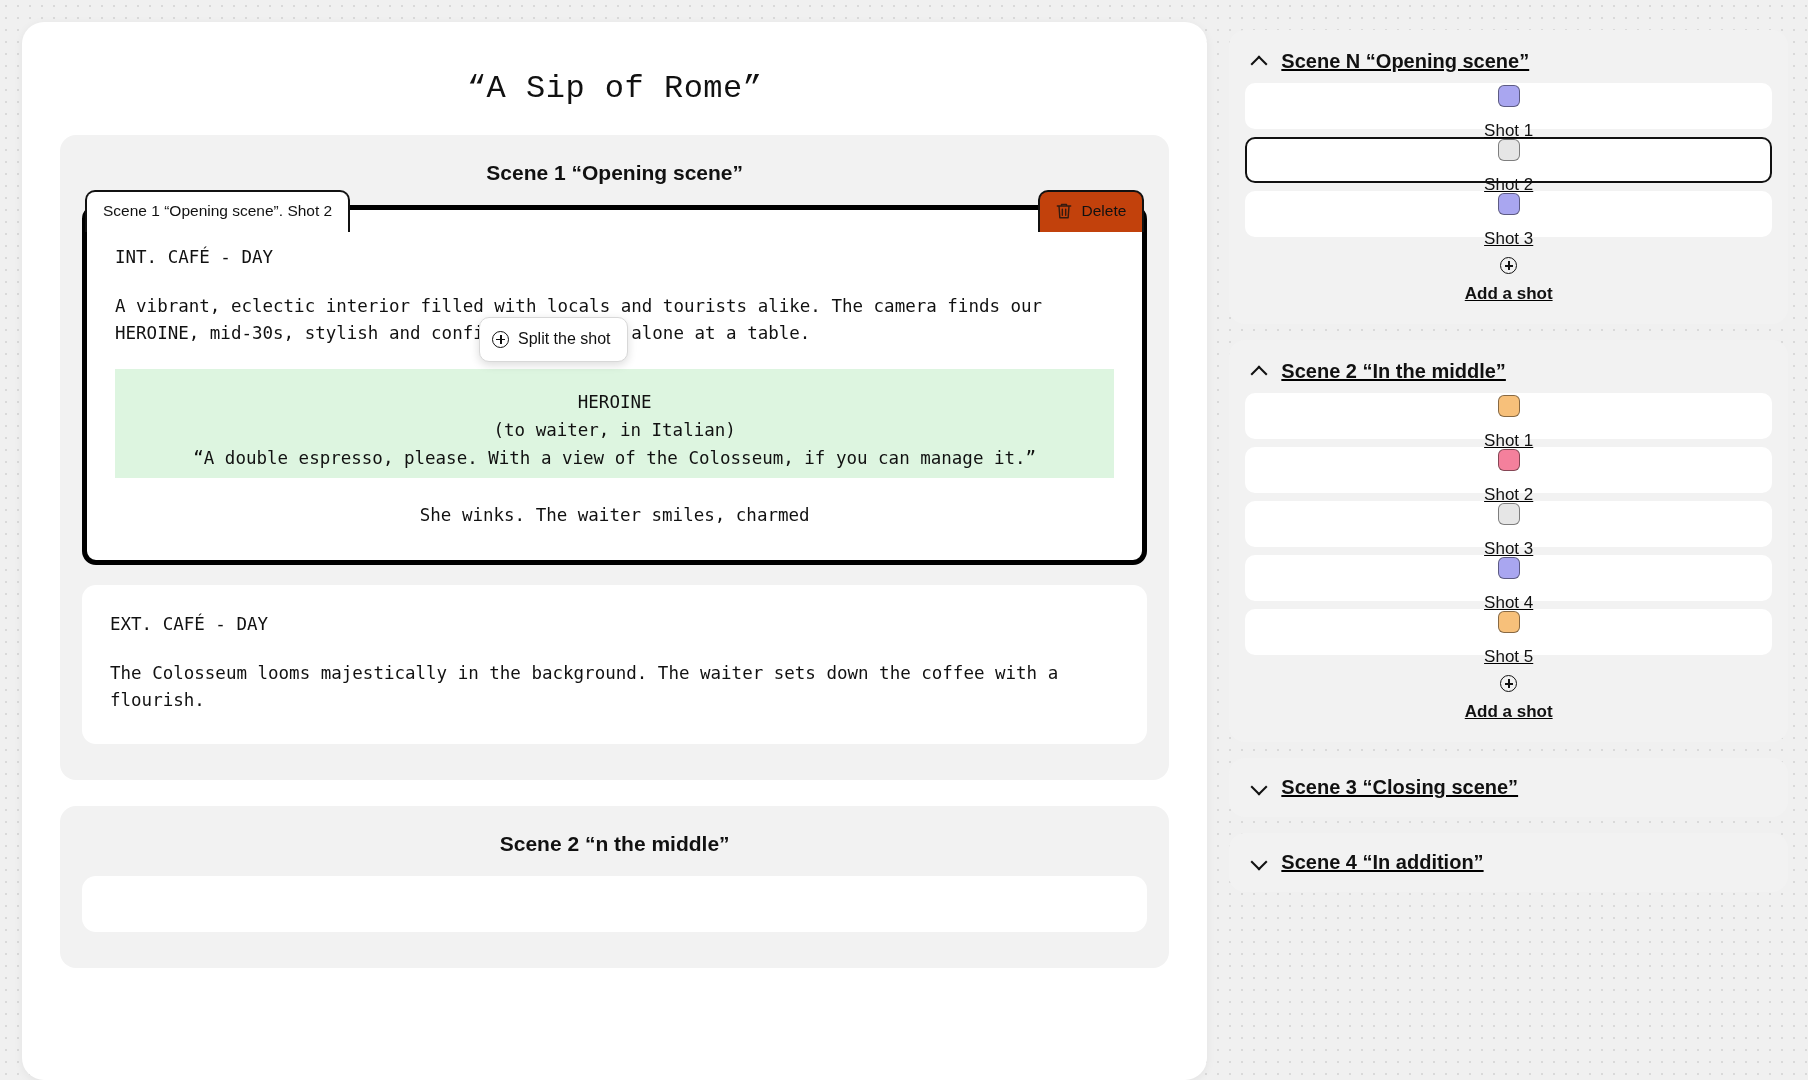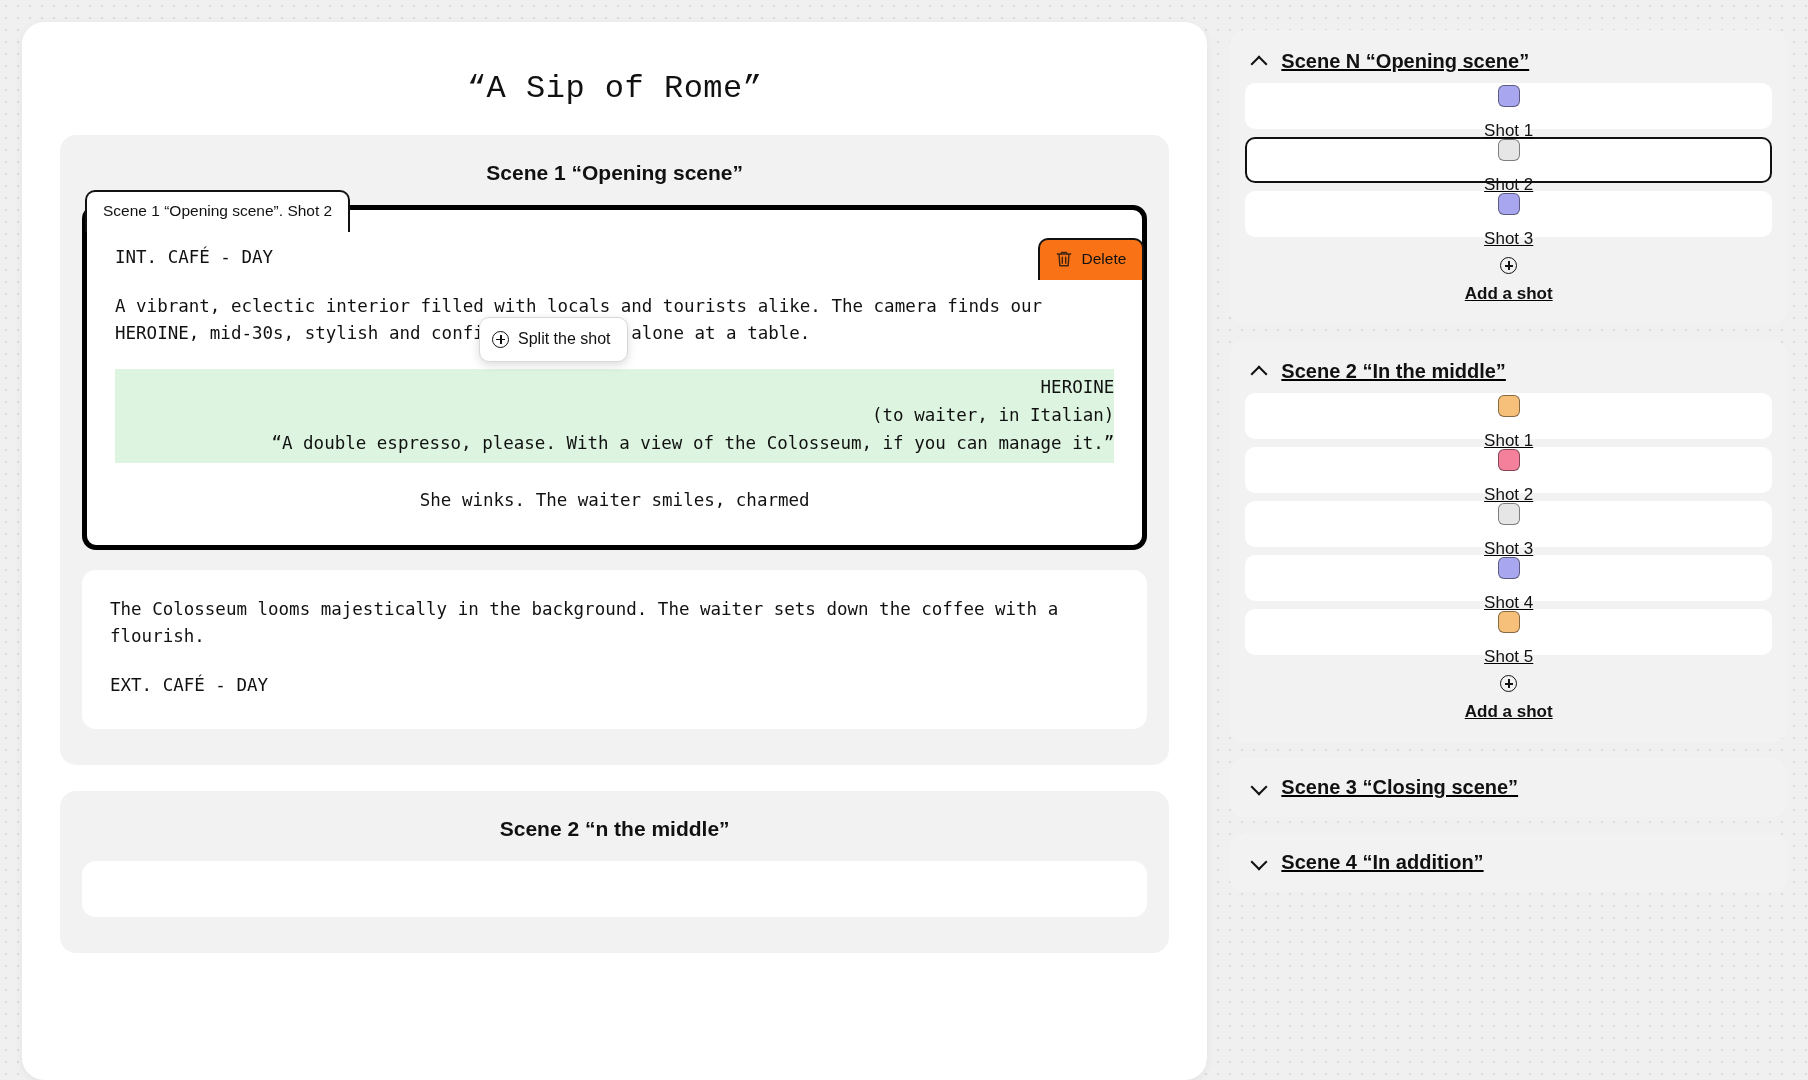--- a/index.html
+++ b/index.html
@@ -84,39 +84,38 @@
     padding: 7px 16px 9px 16px;
     font-family: "Liberation Sans", sans-serif;
     font-size: 15.5px;
     color: #111;
     white-space: nowrap;
   }
   .delete-chip {
     position: absolute;
     top: -20px;
     right: -2px;
-    background: #f97316;
+    background: #c2410c;
     border: 2px solid #111;
     border-bottom: none;
     border-radius: 10px 10px 0 0;
     padding: 7px 16px 9px 14px;
     font-family: "Liberation Sans", sans-serif;
     font-size: 15.5px;
     color: #111;
     display: flex;
     align-items: center;
     gap: 8px;
     cursor: pointer;
-    margin-top: 48px;
   }
   .dialogue-block {
     background: #ddf5e0;
-    padding: 4px 0 6px 0;
+    padding: 19px 0 6px 0;
     margin: 0 0 12px 0;
-    text-align: right;
+    text-align: center;
   }
   .dialogue-block div { line-height: 1.6; }
   .action-center {
     text-align: center;
     margin-top: 24px;
   }
 
   
   .split-btn {
     position: absolute;
@@ -266,22 +265,22 @@
 
         <div class="action-center">She winks. The waiter smiles, charmed</div>
 
         <div class="split-btn" style="left: 392px; top: 107px;">
           <span class="circle-plus"></span>
           <span>Split the shot</span>
         </div>
       </div>
 
       <div class="shot-card" style="margin-top:20px;">
+        <p>EXT. CAFÉ - DAY</p>
         <p>The Colosseum looms majestically in the background. The waiter sets down the coffee with a flourish.</p>
-        <p>EXT. CAFÉ - DAY</p>
       </div>
     </div>
 
     <div class="scene-block">
       <div class="scene-heading">Scene 2 “n the middle”</div>
       <div class="shot-card" style="height:40px;"></div>
     </div>
 
   </div>
 

